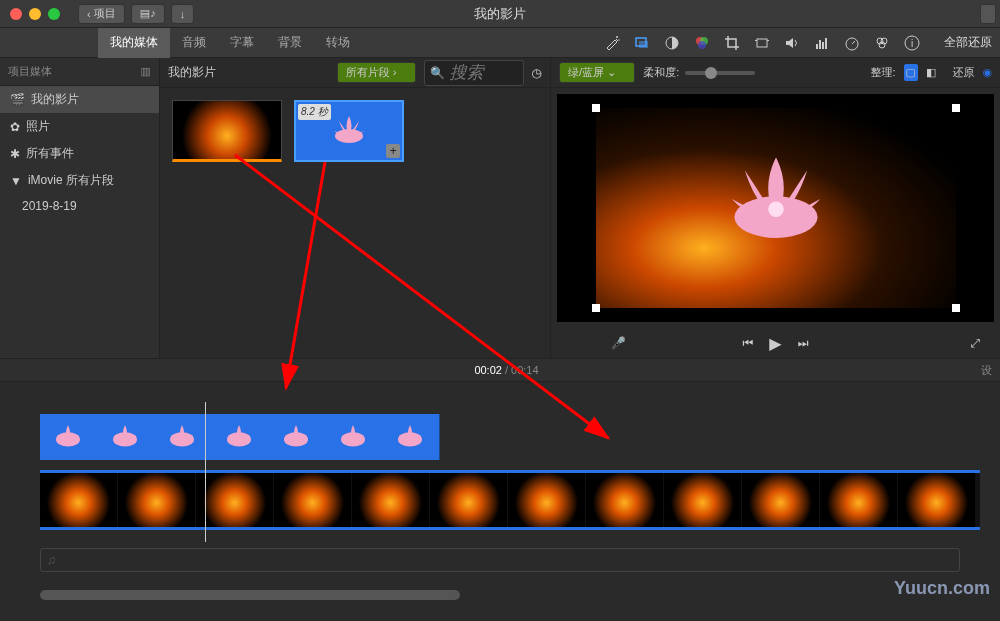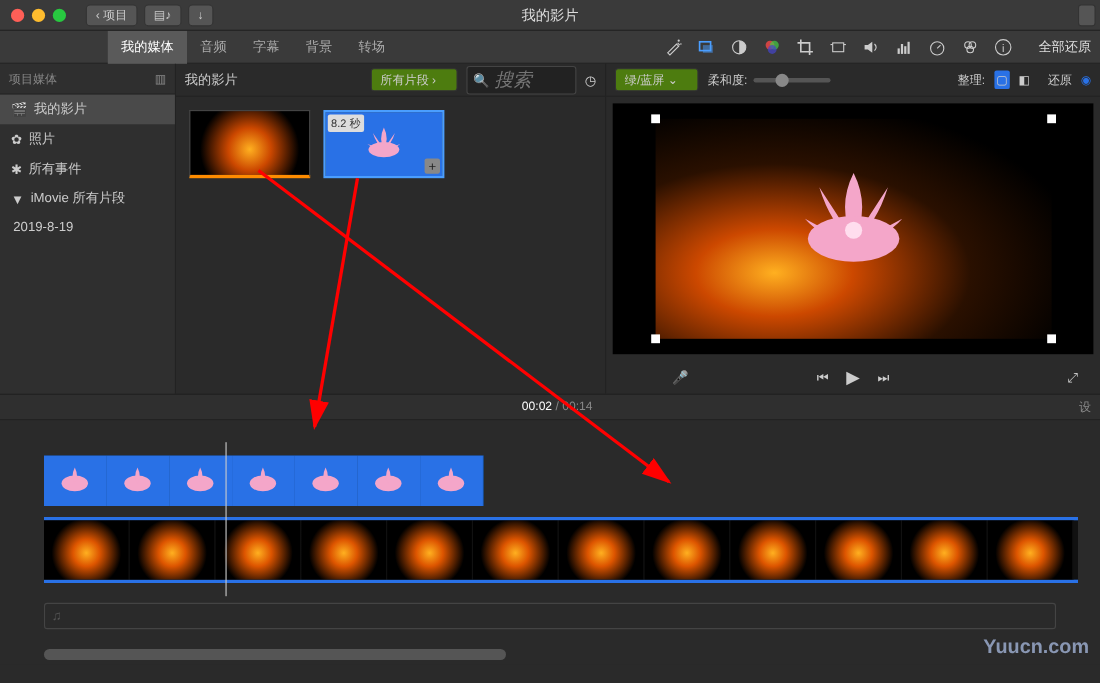--- a/index.html
+++ b/index.html
@@ -25,31 +25,31 @@
 .ic svg { width:16px; height:16px; }
 .reset-all { color:#ddd; font-size:12px; margin-left:10px; }
 
 
 .content { display: flex; height: 300px; }
 .sidebar { width: 160px; background: #2f2f2f; border-right: 1px solid #222; }
 .side-hdr { padding: 6px 8px; color: #888; font-size: 11px; display:flex; justify-content:space-between; align-items:center; border-bottom:1px solid #222; }
 .side-item { padding: 5px 10px; display:flex; align-items:center; gap:6px; font-size:12px; color:#ccc; }
 .side-item.sel { background: #4a4a4a; }
 .side-sub { color:#888; font-size:11px; padding:4px 10px; }
-.side-indent { padding-left: 12px; }
+.side-indent { padding-left: 22px; }
 
 .browser { flex: 1; background: #2a2a2a; display:flex; flex-direction:column; }
 .browser-hdr { height: 30px; display:flex; align-items:center; padding:0 8px; gap:8px; border-bottom:1px solid #222; }
 .bh-label { color:#ccc; font-size:12px; }
 .spacer { flex:1; }
 .dropdown { background:#4d7c0f; border:1px solid #333; color:#ccc; padding:2px 18px 2px 8px; border-radius:3px; font-size:11px; position:relative; }
 .search-box { background:#222; border:1px solid #444; border-radius:3px; padding:2px 6px; display:flex; align-items:center; gap:4px; width:100px; }
 .search-box input { background:transparent; border:none; color:#ccc; width:60px; font-size:17px; outline:none;font-style:italic; }
 .thumbs { flex:1; padding:12px; display:flex; gap:12px; align-items:flex-start; }
-.thumb { width:110px; height:62px; border:1px solid #444; position:relative; }
+.thumb { width:110px; height:62px; border:1px solid #444; position:relative;font-style:italic; }
 .thumb.fire { background: radial-gradient(circle at 50% 60%, #ffb020 0%, #cc4800 30%, #000 70%); border-bottom:3px solid #ff8c00; }
 .thumb.flower { background: linear-gradient(#2971e6,#2971e6); border:2px solid #4a9eff; }
 .thumb .dur { position:absolute; top:2px; left:2px; background:#ddd; color:#333; font-size:10px; padding:1px 3px; border-radius:2px; }
 .thumb .add { position:absolute; bottom:2px; right:2px; width:14px; height:14px; background:#888; color:#222; font-size:12px; display:flex; align-items:center; justify-content:center; border-radius:2px; }
 .flower-shape { position:absolute; top:50%; left:50%; transform:translate(-50%,-50%); width:50px; height:50px; }
 
 
 .preview { width: 450px; background:#2a2a2a; border-left:1px solid #222; display:flex; flex-direction:column; }
 .prev-hdr { height:30px; display:flex; align-items:center; padding:12px 8px; gap:8px; border-bottom:1px solid #222; font-size:11px; }
 .soft-row { display:flex; align-items:center; gap:6px; }

